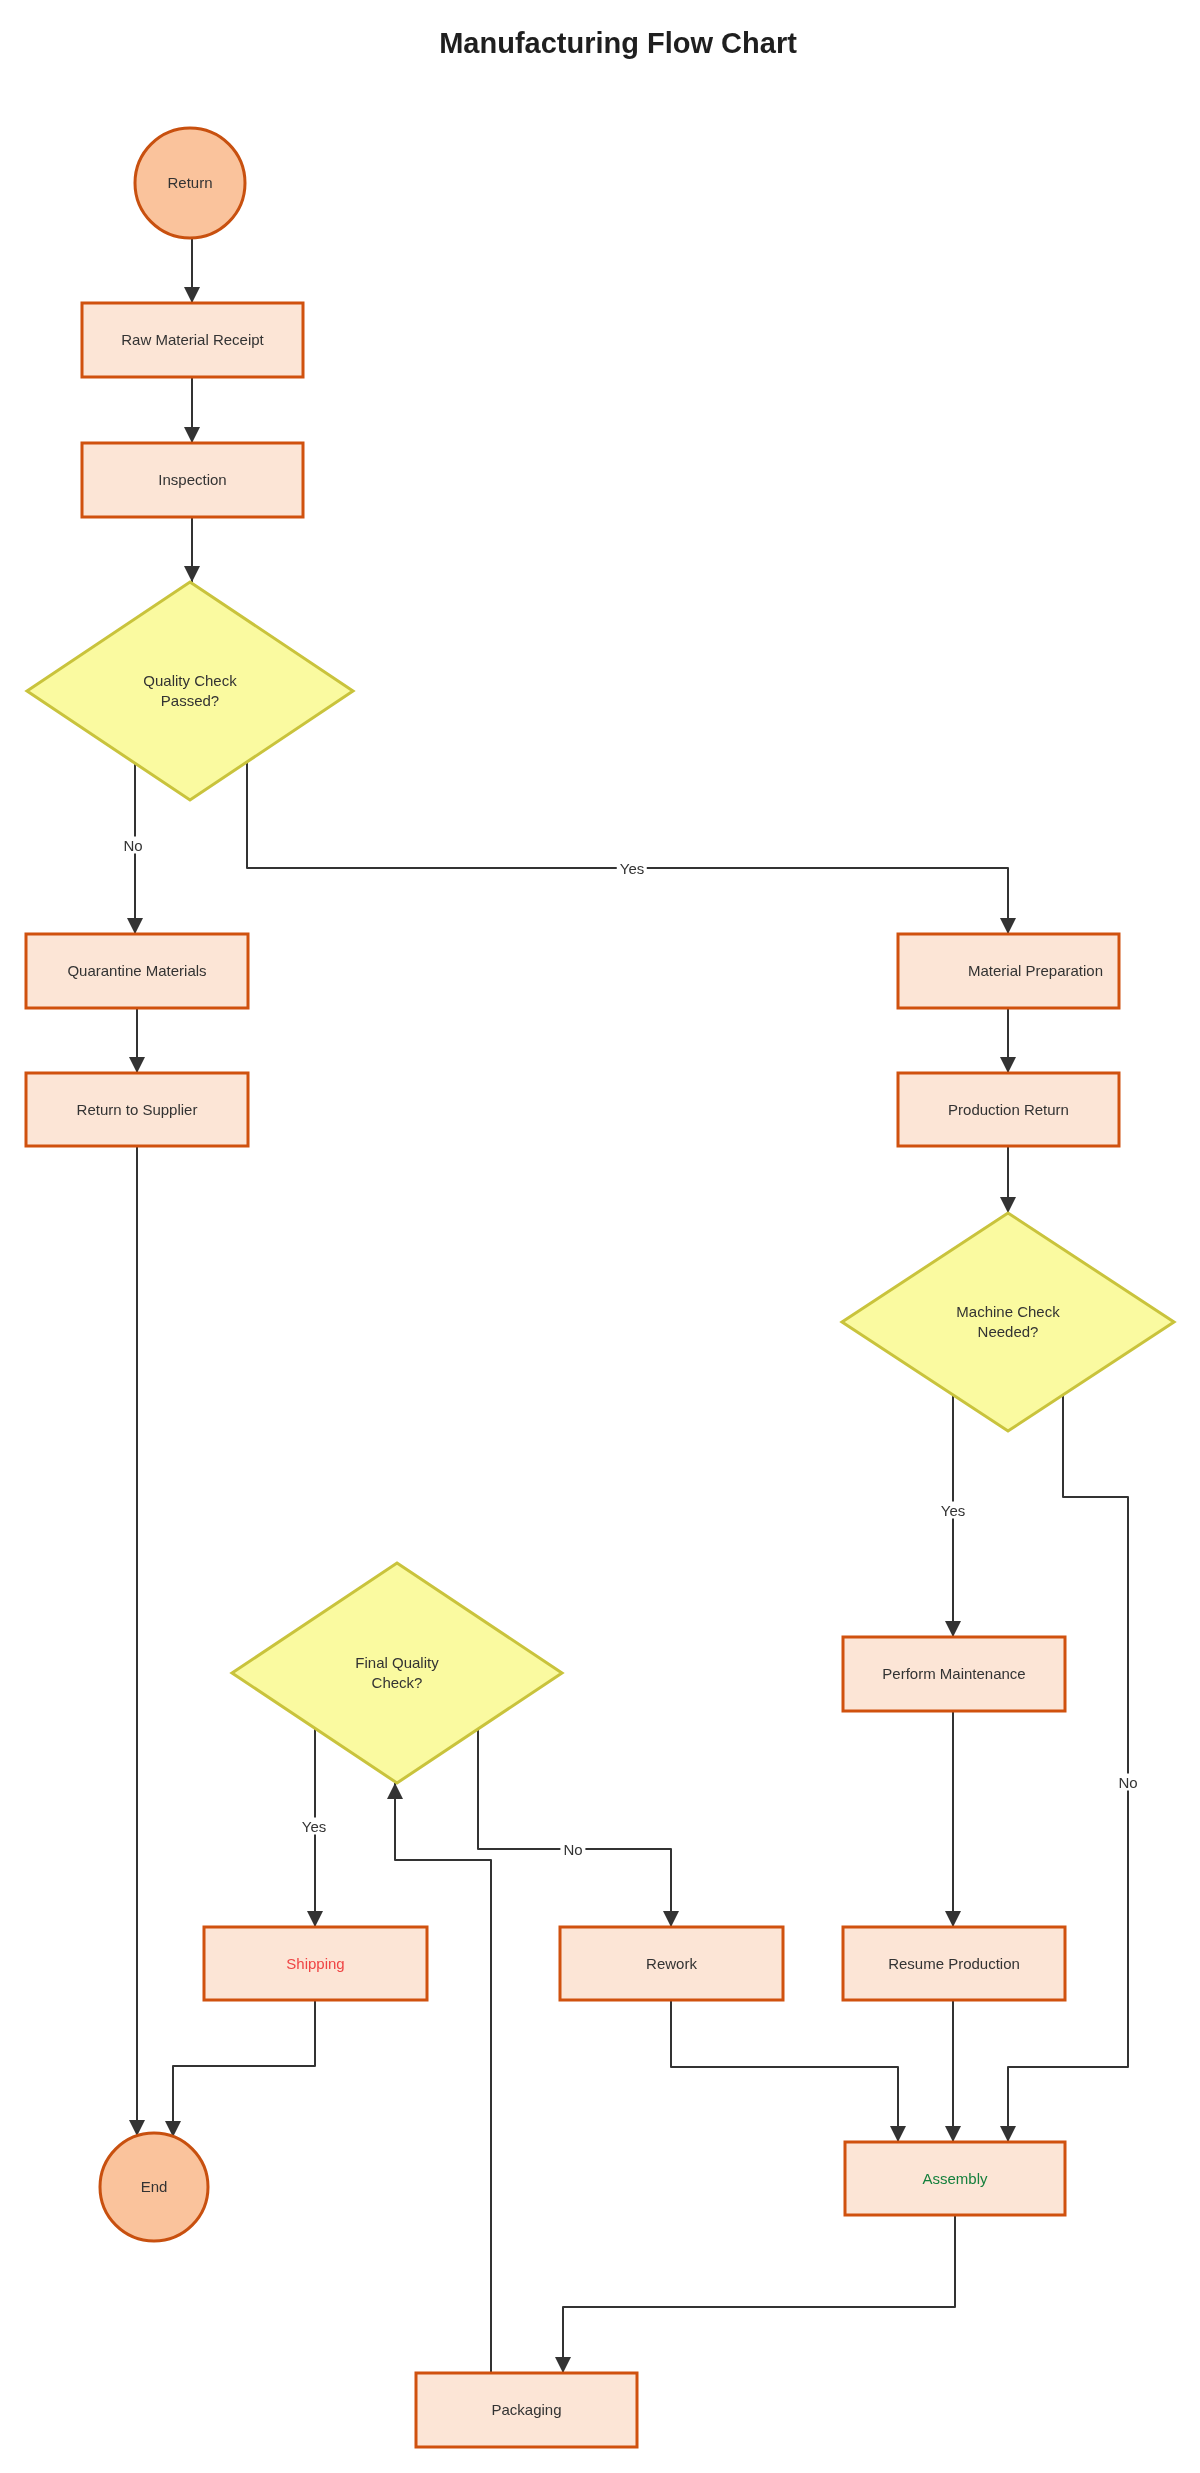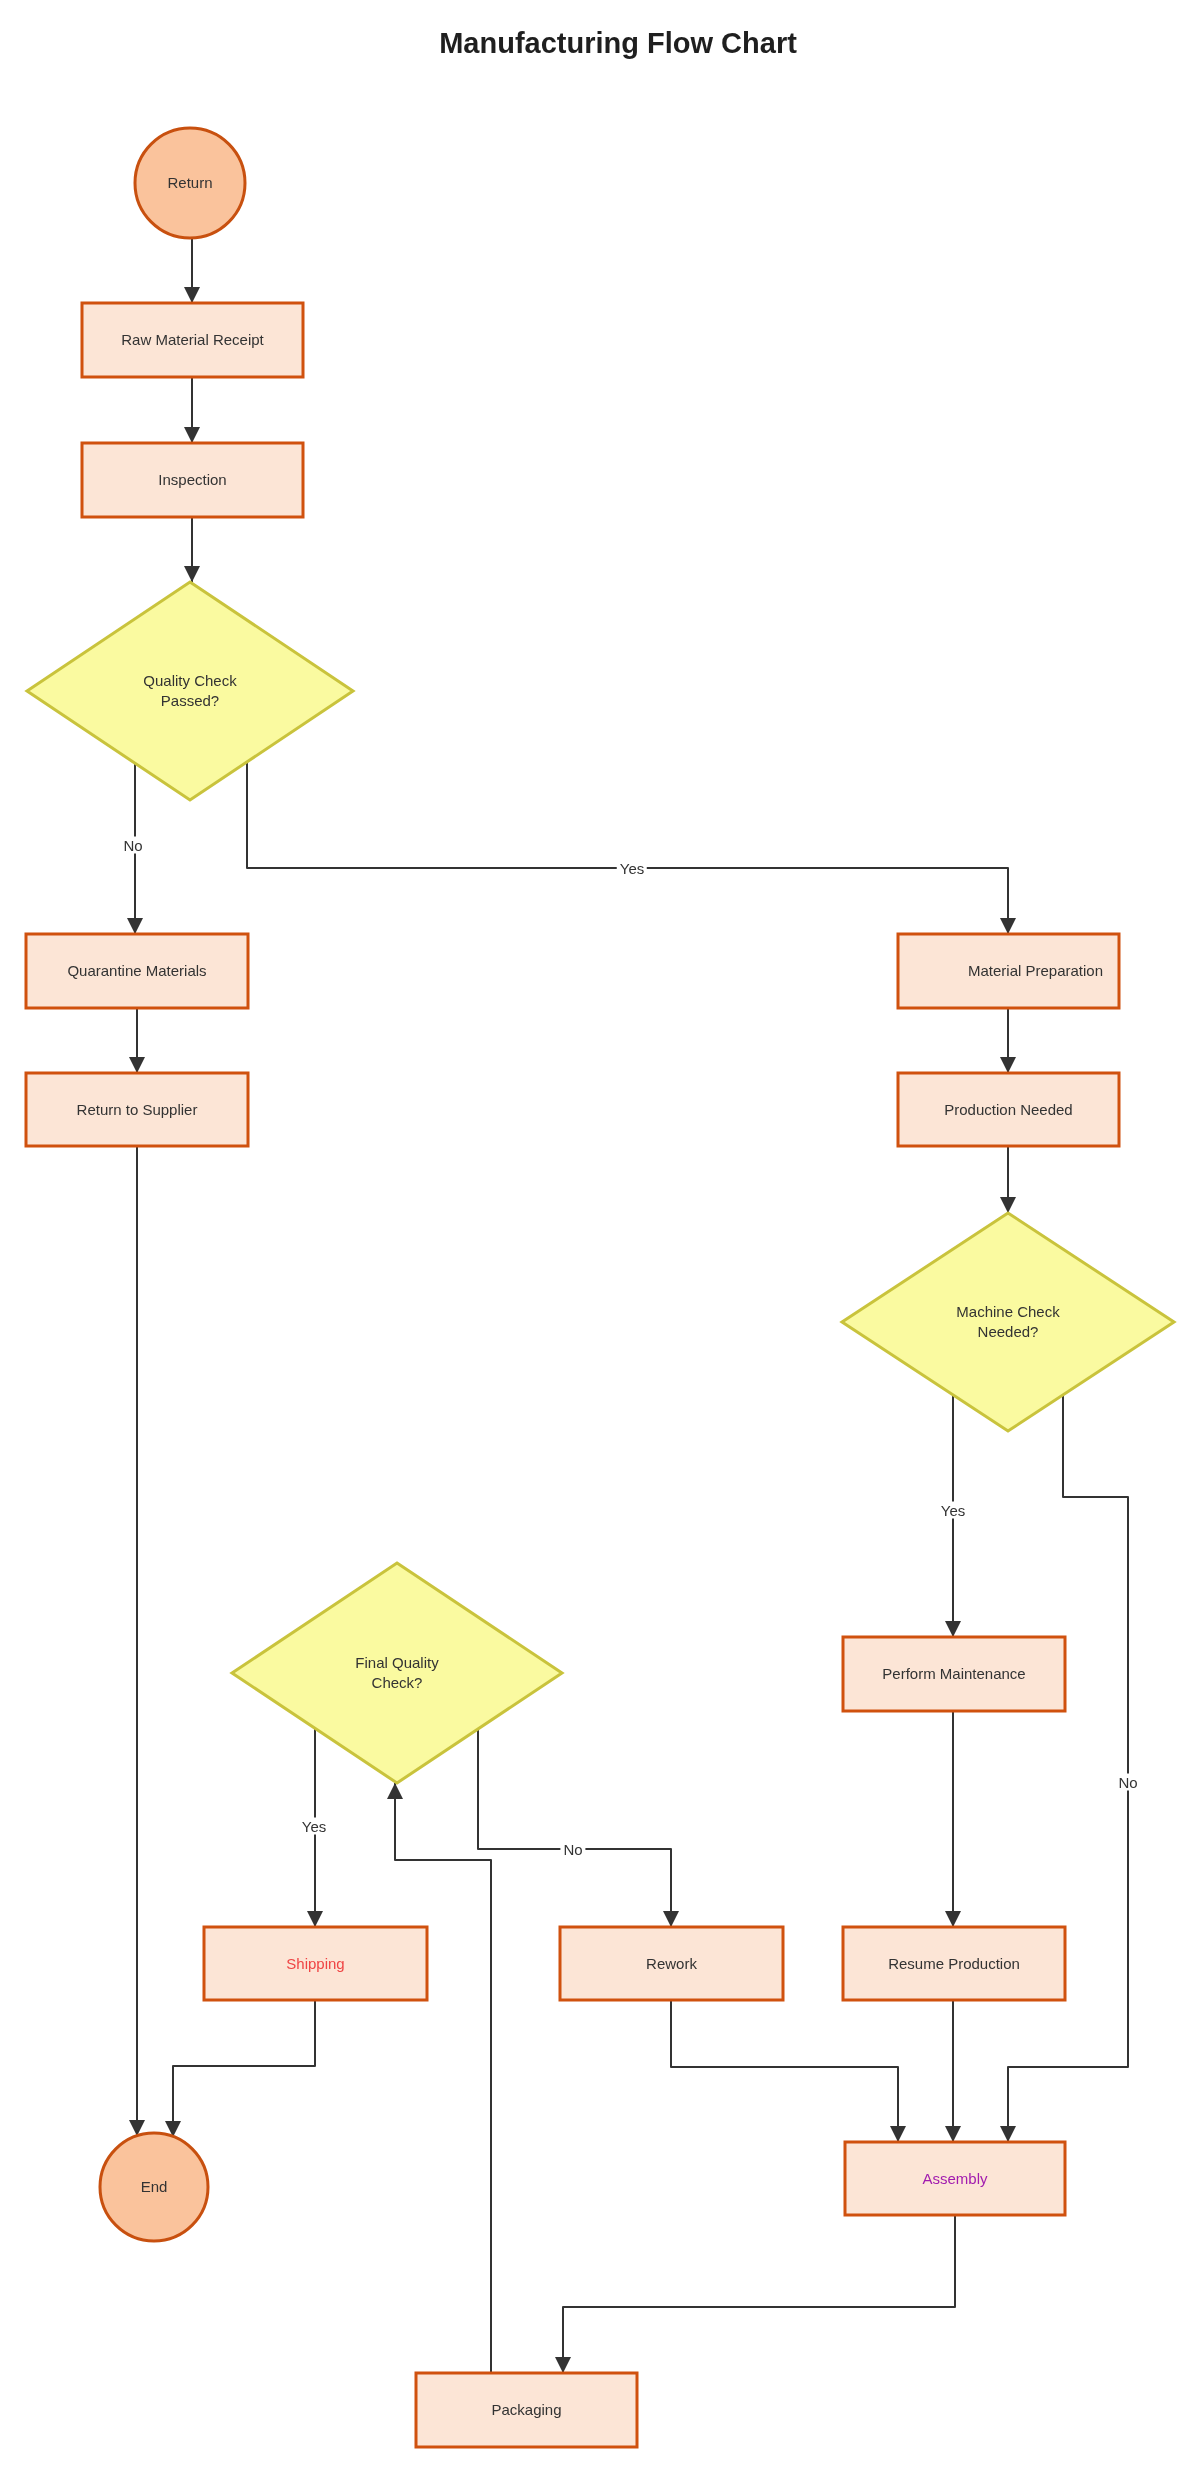--- a/index.html
+++ b/index.html
@@ -117,21 +117,21 @@
       <div class="node-label" style="left: 26px; top: 934px; width: 222px; height: 74px; color: rgb(51, 51, 51);">
         <div>Quarantine Materials</div>
       </div>
       <div class="node-label" style="left: 26px; top: 1073px; width: 222px; height: 73px; color: rgb(51, 51, 51);">
         <div>Return to Supplier</div>
       </div>
       <div class="node-label" style="left: 898px; top: 934px; width: 221px; height: 74px; color: rgb(51, 51, 51); padding-left: 27px;">
         <div>Material Preparation</div>
       </div>
       <div class="node-label" style="left: 898px; top: 1073px; width: 221px; height: 73px; color: rgb(51, 51, 51);">
-        <div>Production Needed</div>
+        <div>Production Return</div>
       </div>
       <div class="node-label" style="left: 923px; top: 1277px; width: 170px; height: 90px; color: rgb(51, 51, 51);">
         <div>Machine Check</div>
         <div>Needed?</div>
       </div>
       <div class="node-label" style="left: 843px; top: 1637px; width: 222px; height: 74px; color: rgb(51, 51, 51);">
         <div>Perform Maintenance</div>
       </div>
       <div class="node-label" style="left: 312px; top: 1628px; width: 170px; height: 90px; color: rgb(51, 51, 51);">
         <div>Final Quality</div>
@@ -139,21 +139,21 @@
       </div>
       <div class="node-label" style="left: 204px; top: 1927px; width: 223px; height: 73px; color: #ef4444;">
         <div>Shipping</div>
       </div>
       <div class="node-label" style="left: 560px; top: 1927px; width: 223px; height: 73px; color: rgb(51, 51, 51);">
         <div>Rework</div>
       </div>
       <div class="node-label" style="left: 843px; top: 1927px; width: 222px; height: 73px; color: rgb(51, 51, 51);">
         <div>Resume Production</div>
       </div>
-      <div class="node-label" style="left: 845px; top: 2142px; width: 220px; height: 73px; color: #a21caf;">
+      <div class="node-label" style="left: 845px; top: 2142px; width: 220px; height: 73px; color: #15803d;">
         <div>Assembly</div>
       </div>
       <div class="node-label" style="left: 100px; top: 2133px; width: 108px; height: 108px; color: rgb(51, 51, 51);">
         <div>End</div>
       </div>
       <div class="node-label" style="left: 416px; top: 2373px; width: 221px; height: 74px; color: rgb(51, 51, 51);">
         <div>Packaging</div>
       </div>
     </div>
 </div>

